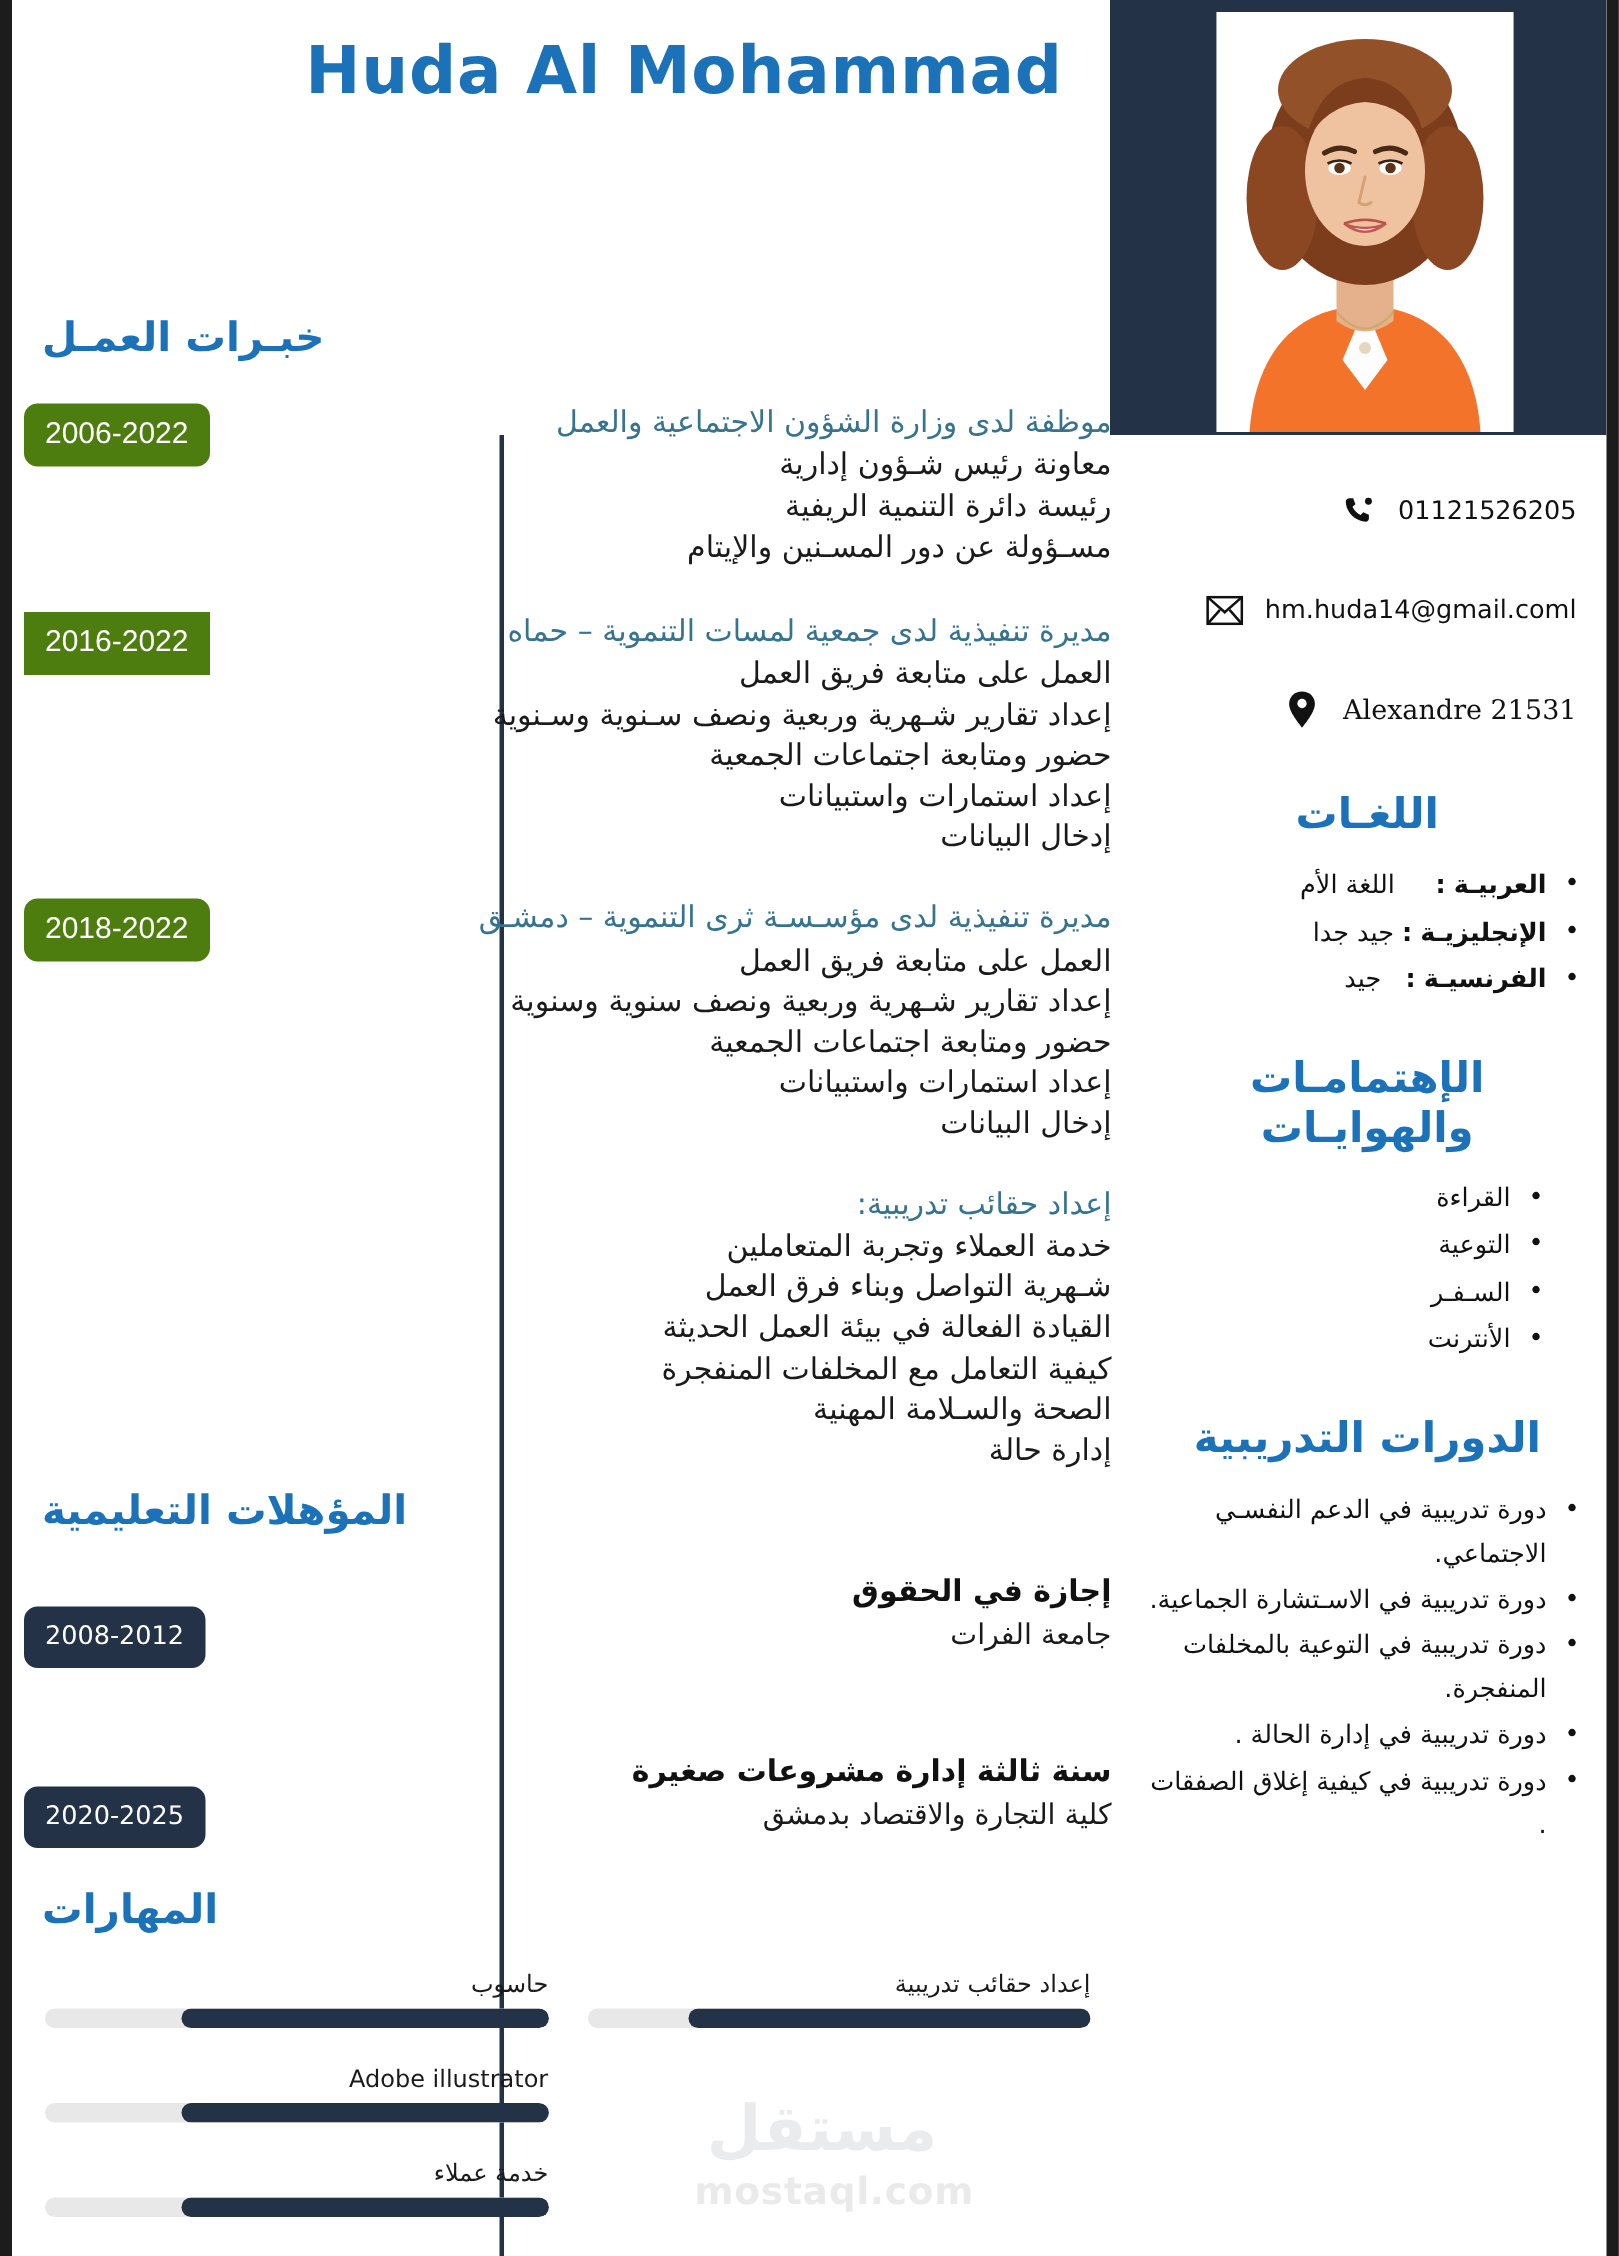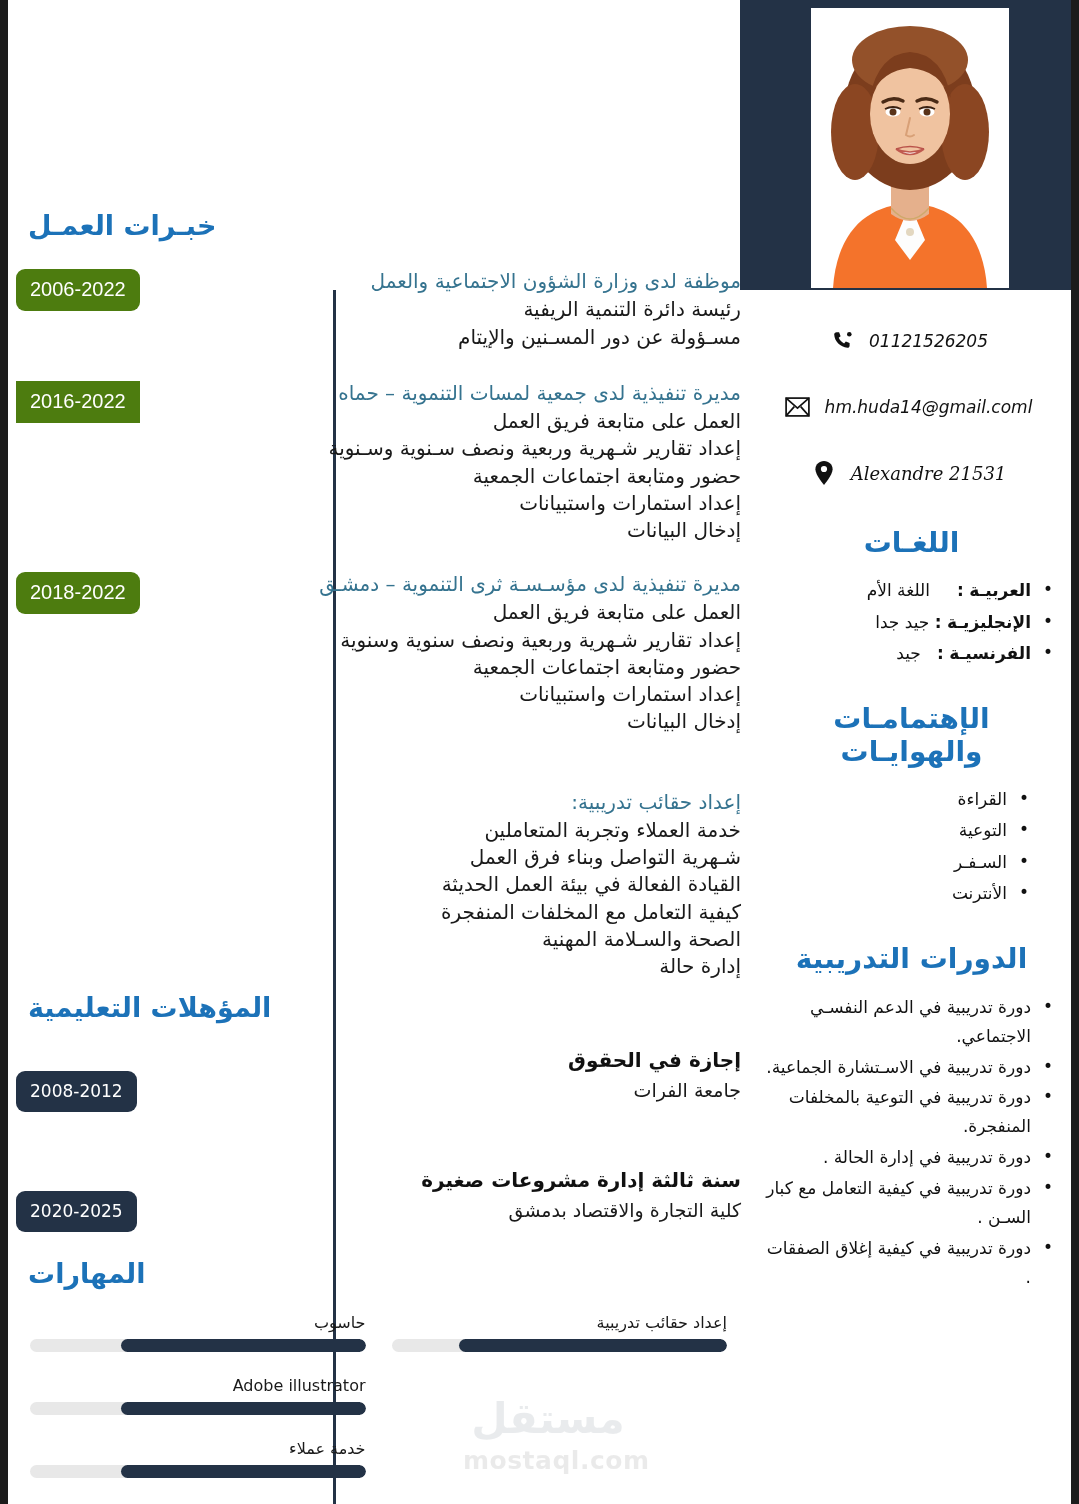--- a/index.html
+++ b/index.html
@@ -238,25 +238,24 @@
     font-weight: bold;
     text-align: center;
     letter-spacing: 0.3px;
   }
 
   .contact-list { padding-top: 38px; }
   .contact-row {
     display: flex;
     flex-direction: row-reverse;
     align-items: center;
-    justify-content: center;
+    justify-content: flex-end;
     gap: 14px;
     margin-bottom: 40px;
     padding-right: 6px;
-    font-style: italic;
   }
   .contact-icon {
     width: 26px;
     height: 26px;
     flex: 0 0 26px;
     display: flex;
     align-items: center;
     justify-content: center;
   }
   .contact-icon svg { display: block; }
@@ -366,29 +365,31 @@
 
           <path d="M85 141 Q99 152 113 141 Q99 147 85 141 Z" fill="#ffffff" stroke="#c0594f" stroke-width="1.6"></path>
           <path d="M85 141 Q99 136 113 141" stroke="#b9534a" stroke-width="1.6" fill="none"></path>
 
           <path d="M80 200 Q99 222 118 200" stroke="#cfa96a" stroke-width="1.4" fill="none"></path>
           <circle cx="99" cy="224" r="4" fill="#e3d7c0"></circle>
         </svg>
       </div>
     </div>
 
+    <div class="name-title">Huda Al Mohammad</div>
 
     <div class="col-divider"></div>
 
     <div class="exp-wrap">
       <div class="section-head exp-head">خبـرات العمـل</div>
 
       <div class="exp-item">
         <div class="badge">2006-2022</div>
         <div class="exp-role">موظفة لدى وزارة الشؤون الاجتماعية والعمل</div>
+        <div class="exp-line">معاونة رئيس شـؤون إدارية</div>
         <div class="exp-line">رئيسة دائرة التنمية الريفية</div>
         <div class="exp-line">مسـؤولة عن دور المسـنين والإيتام</div>
       </div>
 
       <div class="exp-item" style="margin-top:28px;">
         <div class="badge square">2016-2022</div>
         <div class="exp-role">مديرة تنفيذية لدى جمعية لمسات التنموية – حماه</div>
         <div class="exp-line">العمل على متابعة فريق العمل</div>
         <div class="exp-line">إعداد تقارير شـهرية وربعية ونصف سـنوية وسـنوية</div>
         <div class="exp-line">حضور ومتابعة اجتماعات الجمعية</div>
@@ -538,21 +539,20 @@
         </ul>
       </div>
 
       <div class="side-block" style="margin-top:34px;">
         <div class="side-head">الدورات التدريبية</div>
         <ul class="side-list courses">
           <li>دورة تدريبية في الدعم النفسـي الاجتماعي.</li>
           <li>دورة تدريبية في الاسـتشارة الجماعية.</li>
           <li>دورة تدريبية في التوعية بالمخلفات المنفجرة.</li>
           <li>دورة تدريبية في إدارة الحالة .</li>
-          <li>دورة تدريبية في كيفية التعامل مع كبار السـن .</li>
           <li>دورة تدريبية في كيفية إغلاق الصفقات .</li>
         </ul>
       </div>
 
     </div>
 
     <div class="watermark">
       <div class="wm-ar">مستقل</div>
       <div class="wm-en">mostaql.com</div>
     </div>

